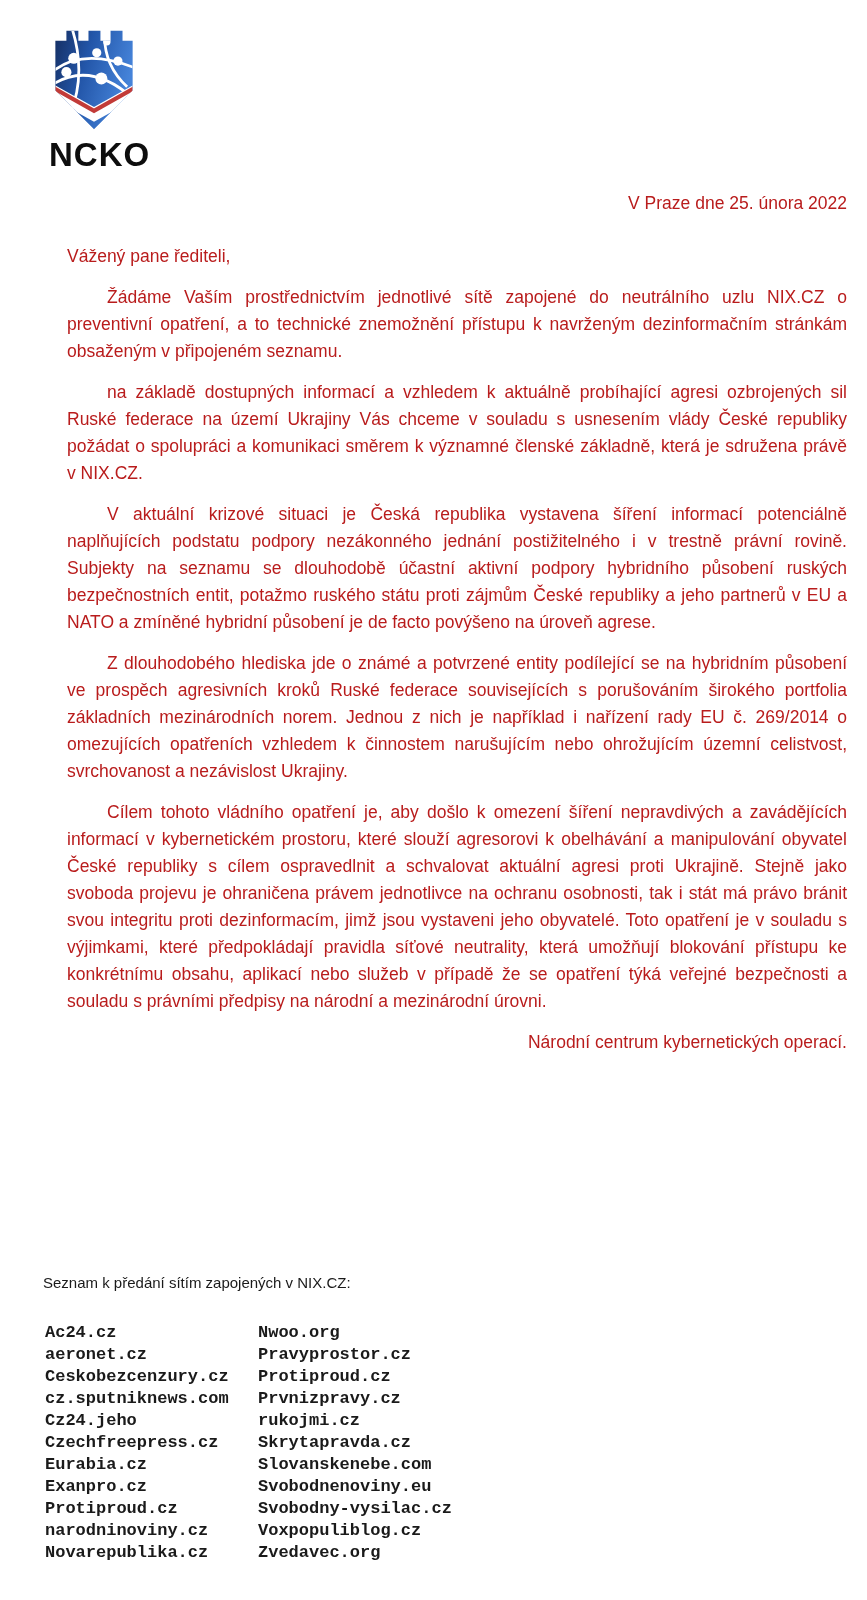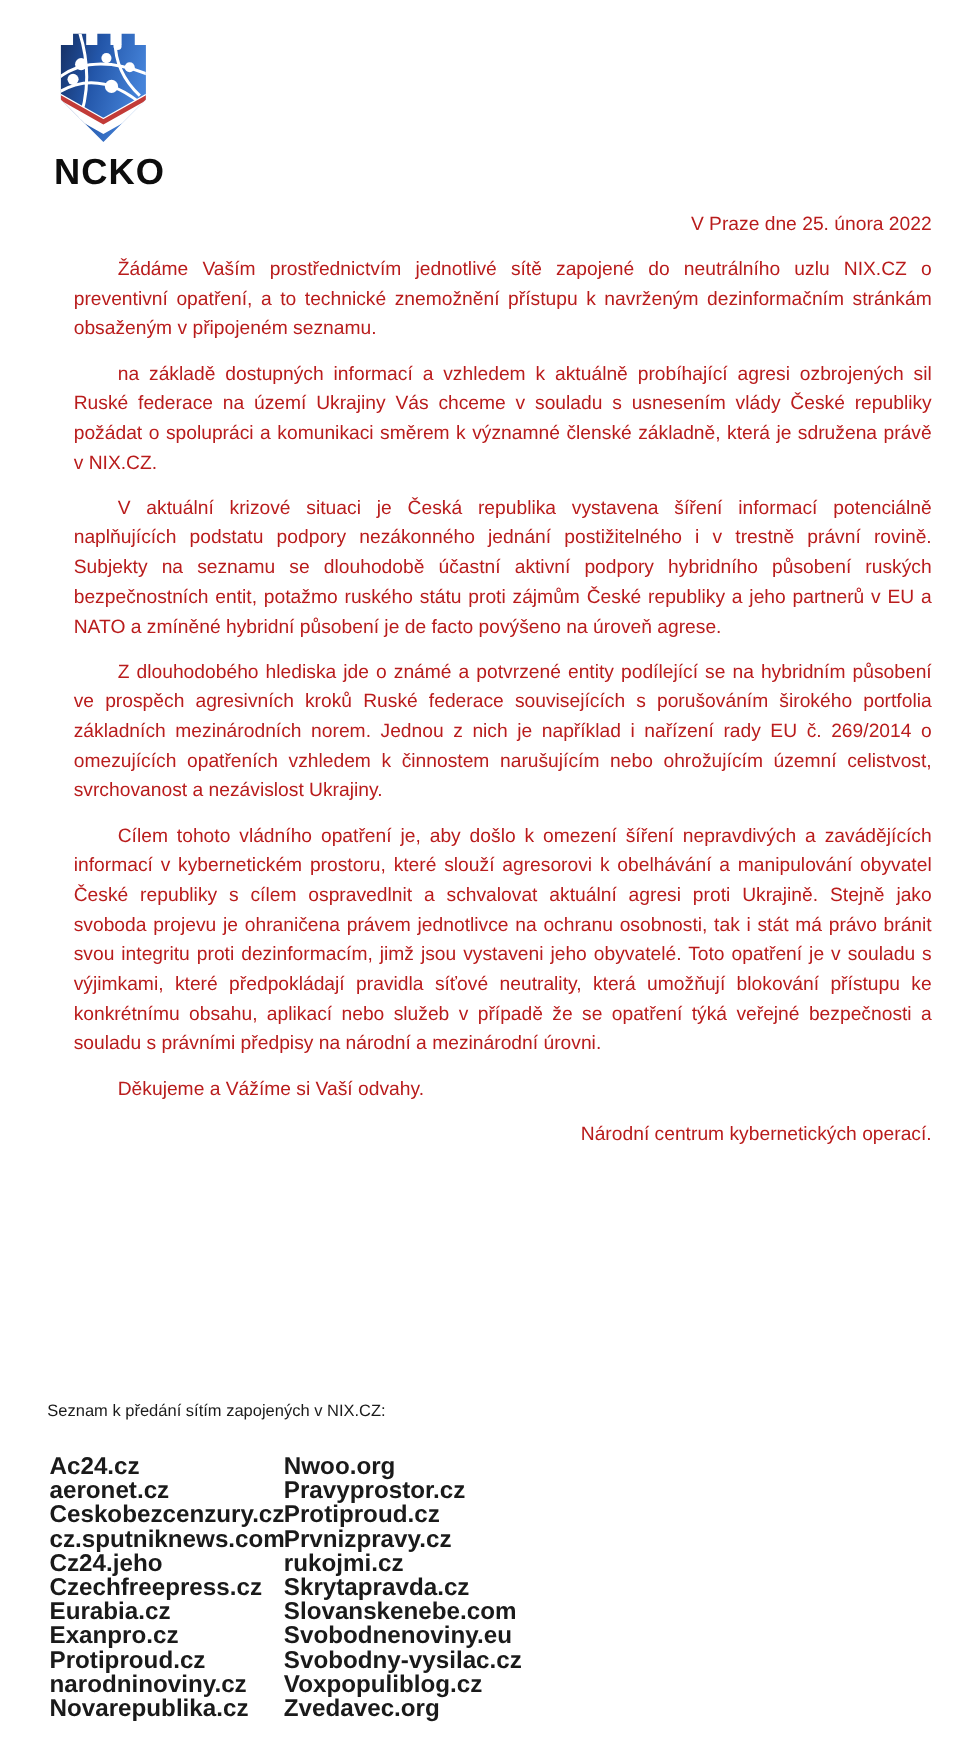--- a/index.html
+++ b/index.html
@@ -81,23 +81,24 @@
   .domains {
     position: absolute;
     left: 45px;
     top: 1322px;
     display: flex;
   }
   .domains ul {
     list-style: none;
     margin: 0;
     padding: 0;
-    font-size: 22px;
+    font-size: 17px;
     font-weight: 700;
     line-height: 22px;
+    font-family: Liberation Mono, monospace;
   }
   .domains ul.col-1 { width: 213px; }
   .domains ul.col-2 { width: 220px; }
 </style>
 </head>
 <body>
 
 <div class="page">
 
   <div class="logo">
@@ -131,26 +132,26 @@
       <g clip-path="url(#shieldClip)">
         <path d="M2,69 L50,96 L98,69" fill="none" stroke="#ffffff" stroke-width="14"></path>
         <path d="M2,65 L50,92 L98,65" fill="none" stroke="#c23b38" stroke-width="4.5"></path>
       </g>
     </svg>
     <div class="logo-text">NCKO</div>
   </div>
 
   <div class="letter-body">
     <p class="date-line">V Praze dne 25. února 2022</p>
+    <p class="salutation">Vážený pane řediteli,</p>
     <p class="body-par">Žádáme Vaším prostřednictvím jednotlivé sítě zapojené do neutrálního uzlu NIX.CZ o preventivní opatření, a to technické znemožnění přístupu k navrženým dezinformačním stránkám obsaženým v připojeném seznamu.</p>
     <p class="body-par">na základě dostupných informací a vzhledem k aktuálně probíhající agresi ozbrojených sil Ruské federace na území Ukrajiny Vás chceme v souladu s usnesením vlády České republiky požádat o spolupráci a komunikaci směrem k významné členské základně, která je sdružena právě v NIX.CZ.</p>
     <p class="body-par">V aktuální krizové situaci je Česká republika vystavena šíření informací potenciálně naplňujících podstatu podpory nezákonného jednání postižitelného i v trestně právní rovině. Subjekty na seznamu se dlouhodobě účastní aktivní podpory hybridního působení ruských bezpečnostních entit, potažmo ruského státu proti zájmům České republiky a jeho partnerů v EU a NATO a zmíněné hybridní působení je de facto povýšeno na úroveň agrese.</p>
     <p class="body-par">Z dlouhodobého hlediska jde o známé a potvrzené entity podílející se na hybridním působení ve prospěch agresivních kroků Ruské federace souvisejících s porušováním širokého portfolia základních mezinárodních norem. Jednou z nich je například i nařízení rady EU č. 269/2014 o omezujících opatřeních vzhledem k činnostem narušujícím nebo ohrožujícím územní celistvost, svrchovanost a nezávislost Ukrajiny.</p>
     <p class="body-par">Cílem tohoto vládního opatření je, aby došlo k omezení šíření nepravdivých a zavádějících informací v kybernetickém prostoru, které slouží agresorovi k obelhávání a manipulování obyvatel České republiky s cílem ospravedlnit a schvalovat aktuální agresi proti Ukrajině. Stejně jako svoboda projevu je ohraničena právem jednotlivce na ochranu osobnosti, tak i stát má právo bránit svou integritu proti dezinformacím, jimž jsou vystaveni jeho obyvatelé. Toto opatření je v souladu s výjimkami, které předpokládají pravidla síťové neutrality, která umožňují blokování přístupu ke konkrétnímu obsahu, aplikací nebo služeb v případě že se opatření týká veřejné bezpečnosti a souladu s právními předpisy na národní a mezinárodní úrovni.</p>
-    <p class="thanks-line">Děkujeme a Vážíme si Vaší odvahy.</p>
     <p class="signoff-line">Národní centrum kybernetických operací.</p>
   </div>
 
 
   <div class="list-header">Seznam k předání sítím zapojených v NIX.CZ:</div>
 
   <div class="domains">
     <ul class="col-1">
       <li>Ac24.cz</li>
       <li>aeronet.cz</li>

